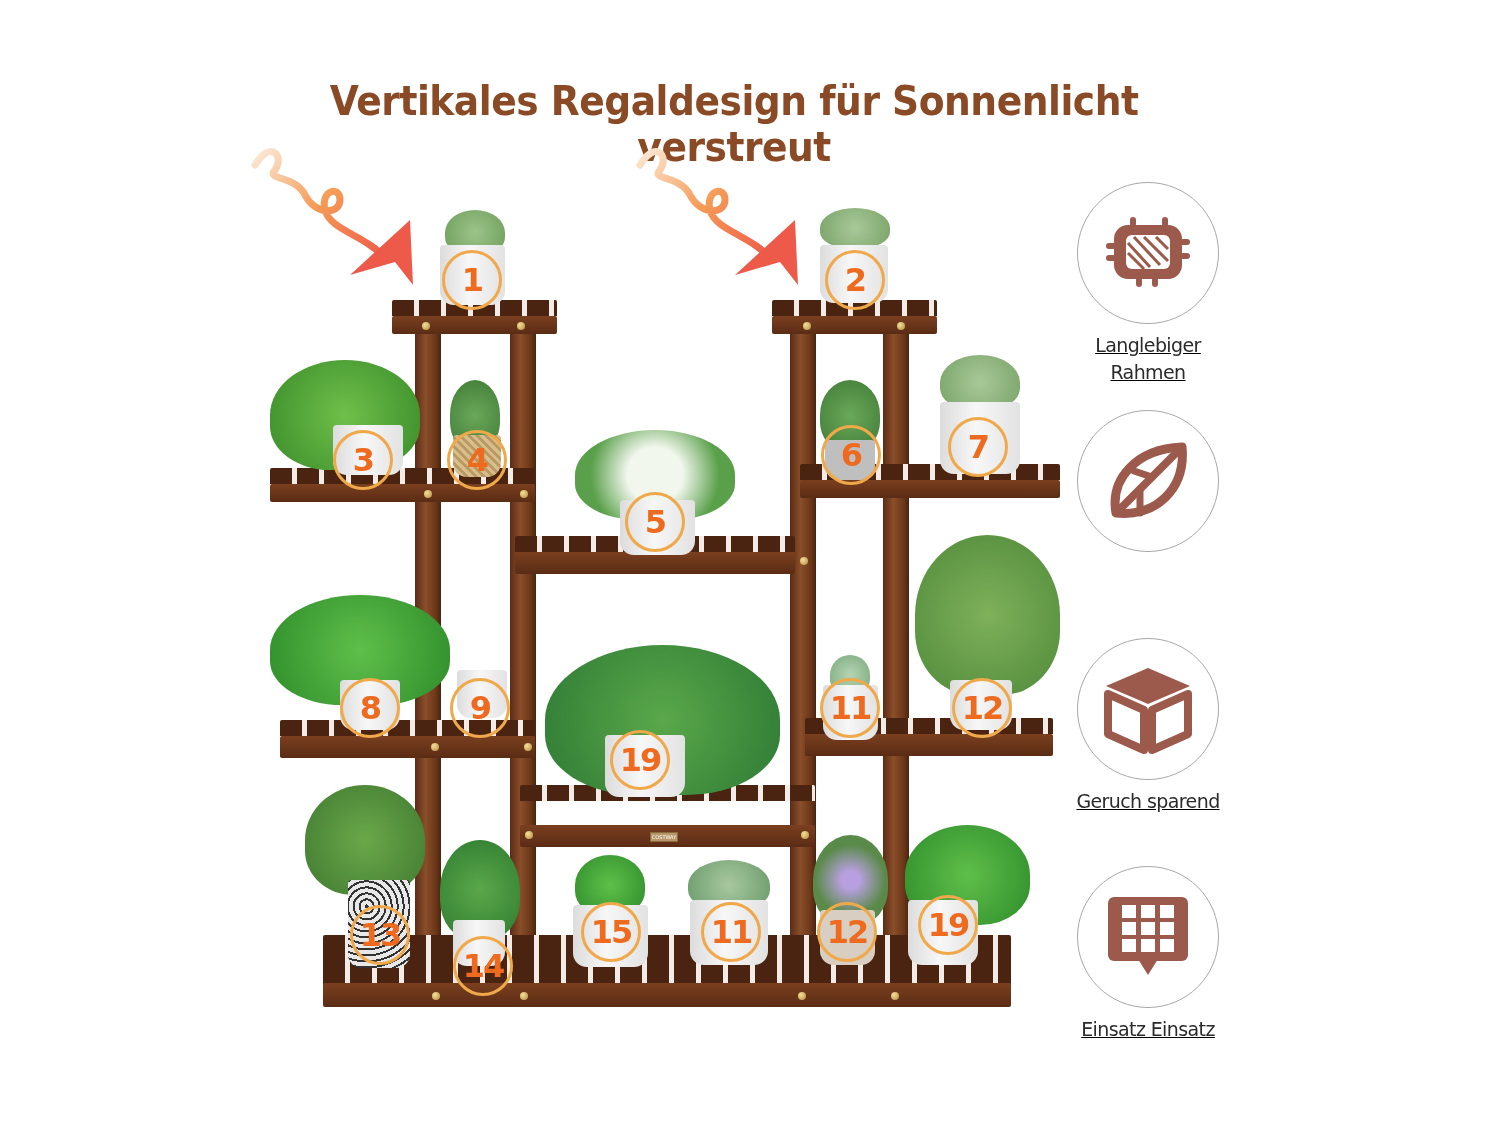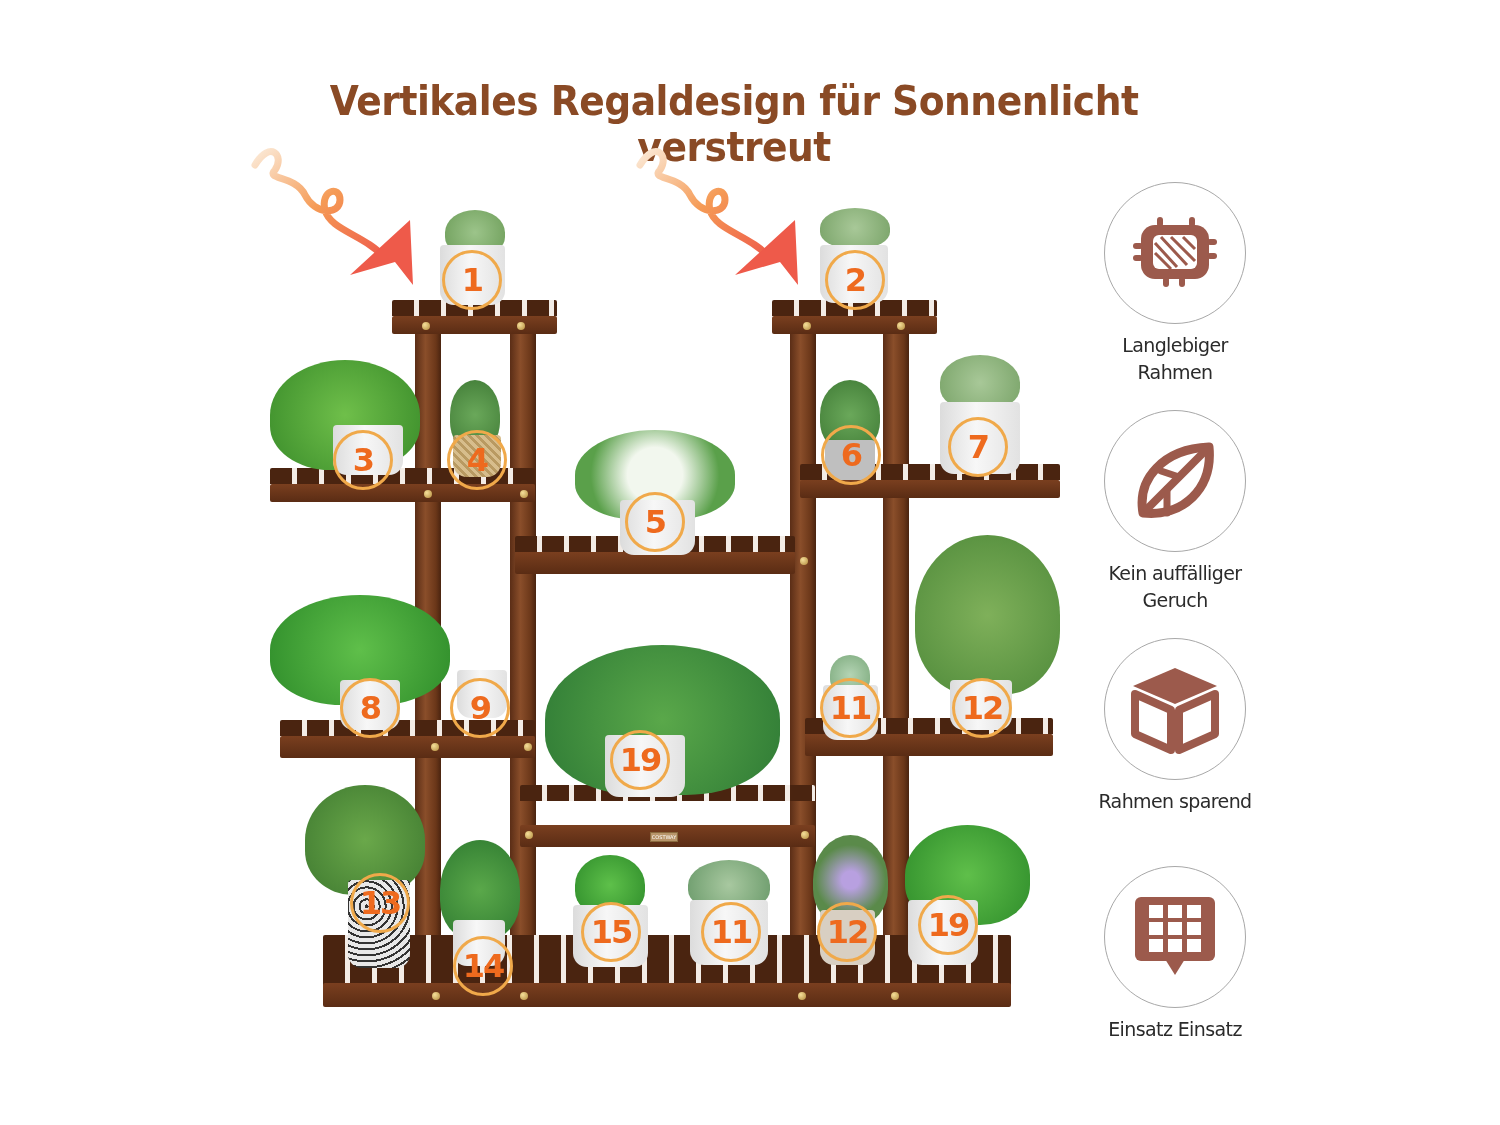--- a/index.html
+++ b/index.html
@@ -28,21 +28,21 @@
   .badge {
     position: absolute; width: 60px; height: 60px; border-radius: 50%;
     border: 3px solid #f0a94a; display: flex; align-items: center; justify-content: center;
     font-family: "DejaVu Sans", sans-serif; font-weight: bold; font-size: 32px; color: #ee6a1e;
     letter-spacing: -2px;
   }
 
   .arrow { position: absolute; }
 
   
-  .feature { position: absolute; left: 1090px; width: 170px; text-align: center; }
+  .feature { position: absolute; left: 1063px; width: 170px; text-align: center; text-decoration: underline; }
   .feature .circle {
     width: 142px; height: 142px; margin: 0 auto; border-radius: 50%;
     border: 1.5px solid #a8a8a8; display: flex; align-items: center; justify-content: center; background: #fff;
   }
   .feature .label {
     margin-top: 8px; font-family: "DejaVu Sans", sans-serif; font-size: 19px;
     color: #2b2b2b; line-height: 27px; letter-spacing: -0.6px;
   }
 </style>
 </head>
@@ -172,21 +172,21 @@
   <div class="badge" style="left:88px;top:290px">3</div>
   <div class="badge" style="left:202px;top:290px">4</div>
   <div class="badge" style="left:380px;top:352px">5</div>
   <div class="badge" style="left:576px;top:285px">6</div>
   <div class="badge" style="left:703px;top:277px">7</div>
   <div class="badge" style="left:95px;top:538px">8</div>
   <div class="badge" style="left:205px;top:538px">9</div>
   <div class="badge" style="left:365px;top:590px">19</div>
   <div class="badge" style="left:575px;top:538px">11</div>
   <div class="badge" style="left:707px;top:538px">12</div>
-  <div class="badge" style="left:105px;top:733px">13</div>
+  <div class="badge" style="left:105px;top:765px">13</div>
   <div class="badge" style="left:208px;top:796px">14</div>
   <div class="badge" style="left:336px;top:762px">15</div>
   <div class="badge" style="left:456px;top:762px">11</div>
   <div class="badge" style="left:572px;top:762px">12</div>
   <div class="badge" style="left:673px;top:755px">19</div>
 </div>
 
 <div class="feature" style="top:182px">
   <div class="circle">
     <svg width="96" height="80" viewBox="0 0 96 80">
@@ -210,36 +210,32 @@
 </div>
 
 <div class="feature" style="top:410px">
   <div class="circle">
     <svg width="84" height="84" viewBox="0 0 84 84">
       <path d="M10 74 C 4 40, 30 10, 76 8 C 80 50, 50 78, 10 74 Z" fill="none" stroke="#9c5a4c" stroke-width="9" stroke-linejoin="round"></path>
       <path d="M14 70 L 70 14" stroke="#9c5a4c" stroke-width="8" stroke-linecap="round"></path>
       <path d="M34 50 L 34 74 M46 38 L 28 32" stroke="#9c5a4c" stroke-width="7" stroke-linecap="round"></path>
     </svg>
   </div>
-  <div class="label">
-    <div>Kein auffälliger</div>
-    <div>Geruch</div>
-  </div>
 </div>
 
 <div class="feature" style="top:638px">
   <div class="circle">
     <svg width="92" height="90" viewBox="0 0 92 90">
       <path d="M46 4 L 88 22 L 46 40 L 4 22 Z" fill="#9c5a4c"></path>
       <path d="M6 30 L 42 46 L 42 86 L 6 70 Z" fill="none" stroke="#9c5a4c" stroke-width="8" stroke-linejoin="round"></path>
       <path d="M86 30 L 50 46 L 50 86 L 86 70 Z" fill="none" stroke="#9c5a4c" stroke-width="8" stroke-linejoin="round"></path>
     </svg>
   </div>
   <div class="label">
-    <div>Rahmen sparend</div>
+    <div>Geruch sparend</div>
   </div>
 </div>
 
 <div class="feature" style="top:866px">
   <div class="circle">
     <svg width="84" height="84" viewBox="0 0 84 84">
       <rect x="2" y="2" width="80" height="64" rx="6" fill="#9c5a4c"></rect>
       <path d="M32 64 L 42 80 L 52 64 Z" fill="#9c5a4c"></path>
       <g fill="#fff">
         <rect x="16" y="10" width="14" height="13"></rect>

